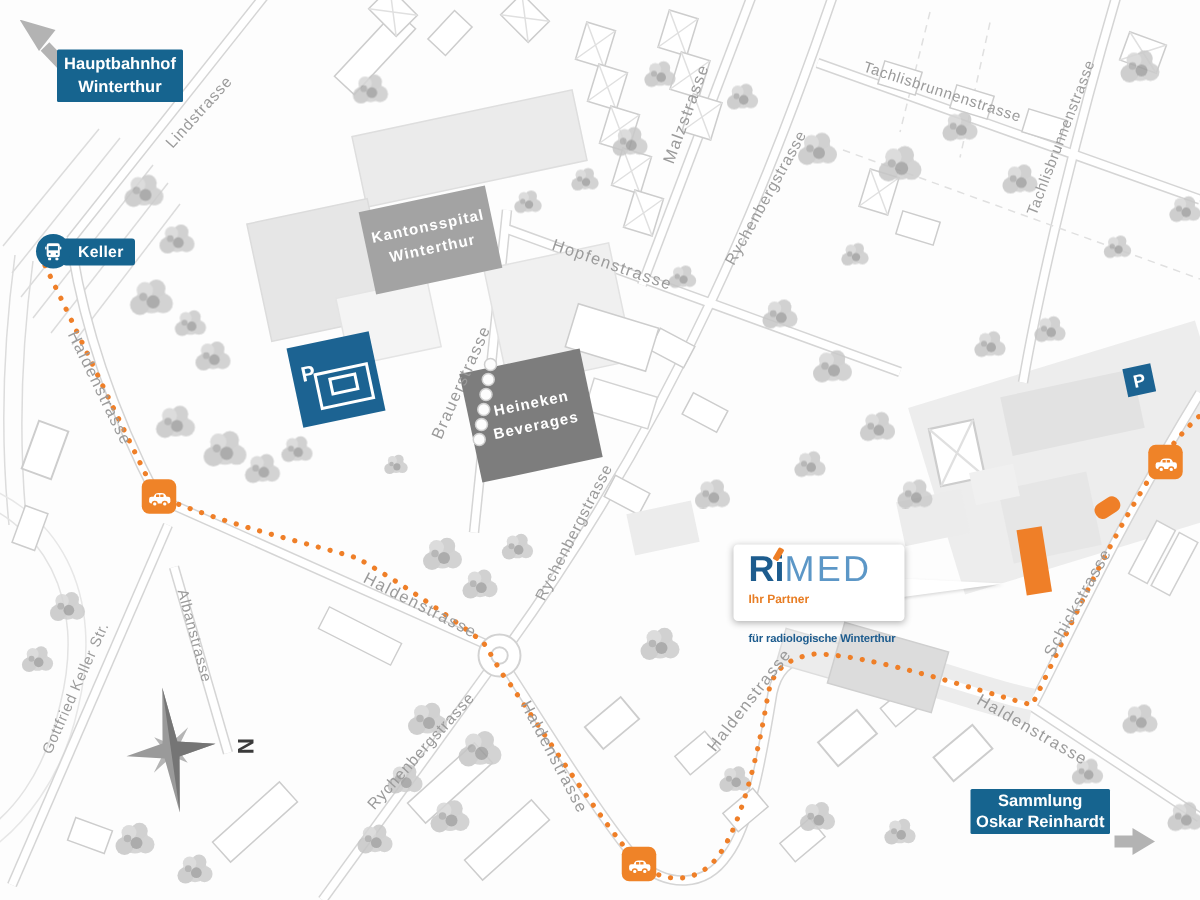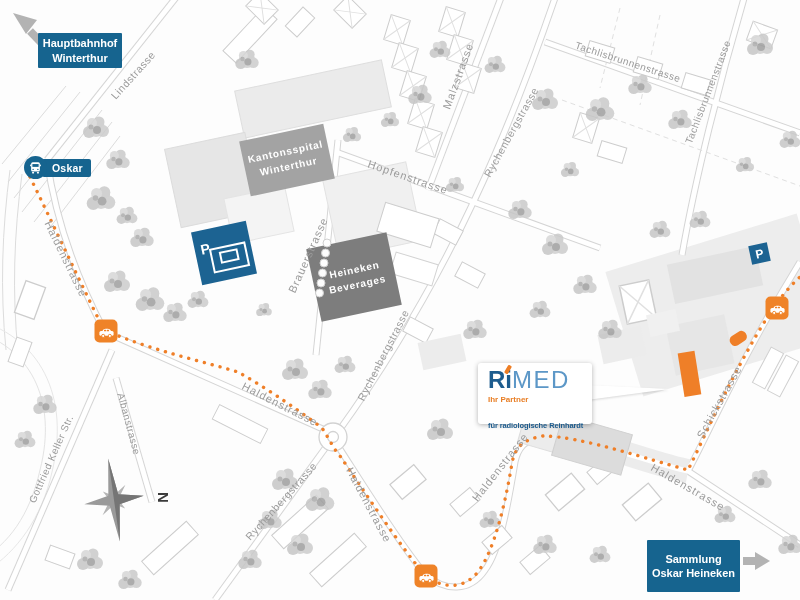--- a/index.html
+++ b/index.html
@@ -23,21 +23,21 @@
   .car{position:absolute;width:23px;height:23px;background:#EF8328;border-radius:5px;
        display:flex;align-items:center;justify-content:center;transform:translate(-50%,-50%);}
   .pbuilding{position:absolute;left:196px;top:226px;width:56px;height:54px;background:#1C6392;
              transform:rotate(-12deg);}
   .pbuilding .pletter{position:absolute;left:6px;top:11px;color:#fff;font-weight:bold;font-size:14px;}
   .lot-outer{position:absolute;right:5px;bottom:9px;width:33px;height:21px;border:2.5px solid #fff;}
   .lot-inner{width:15px;height:8px;border:2.5px solid #fff;margin:3px auto 0;}
   .pmarker{position:absolute;left:750px;top:244px;width:19px;height:19px;background:#1C6392;
            transform:rotate(-12deg);color:#fff;font-weight:bold;font-size:12px;display:flex;
            align-items:center;justify-content:center;}
-  .callout{position:absolute;left:478px;top:363px;width:114px;height:61px;background:#fff;
+  .callout{position:absolute;left:489px;top:363px;width:114px;height:51px;background:#fff;
            border-radius:3px;box-shadow:0 1px 5px rgba(0,0,0,.3);z-index:5;}
   .callout-tail{position:absolute;left:587px;top:385px;width:0;height:0;z-index:4;
                 border-top:4px solid transparent;border-bottom:11px solid transparent;
                 border-left:82px solid #fff;filter:drop-shadow(0 1px 1px rgba(0,0,0,.15));}
   .logoline{padding:5px 0 0 10px;line-height:1;white-space:nowrap;}
   .logo-r{font-size:24px;font-weight:800;color:#1D5C8E;}
   .logo-i{font-size:24px;font-weight:800;color:#1D5C8E;position:relative;}
   .logo-i-accent{position:absolute;left:1px;top:-1px;width:4px;height:9px;background:#EE7E25;
                  transform:rotate(30deg);border-radius:1px;}
   .logo-med{font-size:24px;font-weight:400;color:#5C97C7;letter-spacing:1.5px;}
@@ -283,39 +283,39 @@
     <g>
       <path d="M743,561 L757,561" stroke="#b3b3b3" stroke-width="8" fill="none"></path>
       <polygon points="755,552 770,561 755,570" fill="#b3b3b3"></polygon>
     </g>
   </svg>
 
   <div class="destbox" style="left:38px;top:33px;width:84px;height:35px;">
     <span>Hauptbahnhof</span>
     <span>Winterthur</span>
   </div>
-  <div class="destbox" style="left:647px;top:540px;width:93px;height:52px;">
+  <div class="destbox" style="left:647px;top:526px;width:93px;height:30px;">
     <span>Sammlung</span>
-    <span>Oskar Heineken</span>
+    <span>Oskar Reinhardt</span>
   </div>
 
   <div class="busstop" style="left:24px;top:156px;">
     <span class="buscircle">
       <svg viewBox="0 0 24 24" width="15" height="15">
         <rect x="5" y="3.5" width="14" height="15" rx="2.5" fill="#fff"></rect>
         <rect x="7" y="6.5" width="10" height="4.5" fill="#16648F"></rect>
         <circle cx="8.2" cy="15" r="1.1" fill="#16648F"></circle>
           <circle cx="15.8" cy="15" r="1.1" fill="#16648F"></circle>
         <rect x="6.5" y="19" width="3.2" height="2.5" rx=".6" fill="#fff"></rect>
         <rect x="14.3" y="19" width="3.2" height="2.5" rx=".6" fill="#fff"></rect>
         <rect x="3.4" y="7" width="1.4" height="3" rx=".5" fill="#fff"></rect>
         <rect x="19.2" y="7" width="1.4" height="3" rx=".5" fill="#fff"></rect>
       </svg>
     </span>
-    <span class="buslabel">Oskar</span>
+    <span class="buslabel">Keller</span>
   </div>
 
   <div class="bldg-label" style="left:287px;top:159px;transform:translate(-50%,-50%) rotate(-12deg);">
     <div>Kantonsspital</div>
     <div>Winterthur</div>
   </div>
   <div class="bldg-label" style="left:356px;top:277px;transform:translate(-50%,-50%) rotate(-12deg);">
     <div>Heineken</div>
     <div>Beverages</div>
   </div>
@@ -360,21 +360,21 @@
       <circle cx="16" cy="17.3" r="1.9" fill="#fff" stroke="#EF8328" stroke-width="1.1"></circle>
     </svg>
   </div>
 
   <div class="callout-tail"></div>
   <div class="callout">
     <div class="logoline">
       <span class="logo-r">R</span><span class="logo-i"><span>i</span><span class="logo-i-accent"></span></span><span class="logo-med">MED</span>
     </div>
     <div class="tag1">Ihr Partner</div>
-    <div class="tag2">für radiologische Reinhardt</div>
+    <div class="tag2">für radiologische Winterthur</div>
   </div>
 
   <div class="compass-n">N</div>
 
   <div class="slabel s105" style="left:133px;top:75px;transform:translate(-50%,-50%) rotate(-48deg);">Lindstrasse</div>
   <div class="slabel" style="left:66px;top:259px;transform:translate(-50%,-50%) rotate(64deg);">Haldenstrasse</div>
   <div class="slabel" style="left:280px;top:404px;transform:translate(-50%,-50%) rotate(27deg);">Haldenstrasse</div>
   <div class="slabel" style="left:369px;top:505px;transform:translate(-50%,-50%) rotate(62deg);">Haldenstrasse</div>
   <div class="slabel" style="left:500px;top:467px;transform:translate(-50%,-50%) rotate(-52deg);">Haldenstrasse</div>
   <div class="slabel" style="left:688px;top:487px;transform:translate(-50%,-50%) rotate(30deg);">Haldenstrasse</div>

